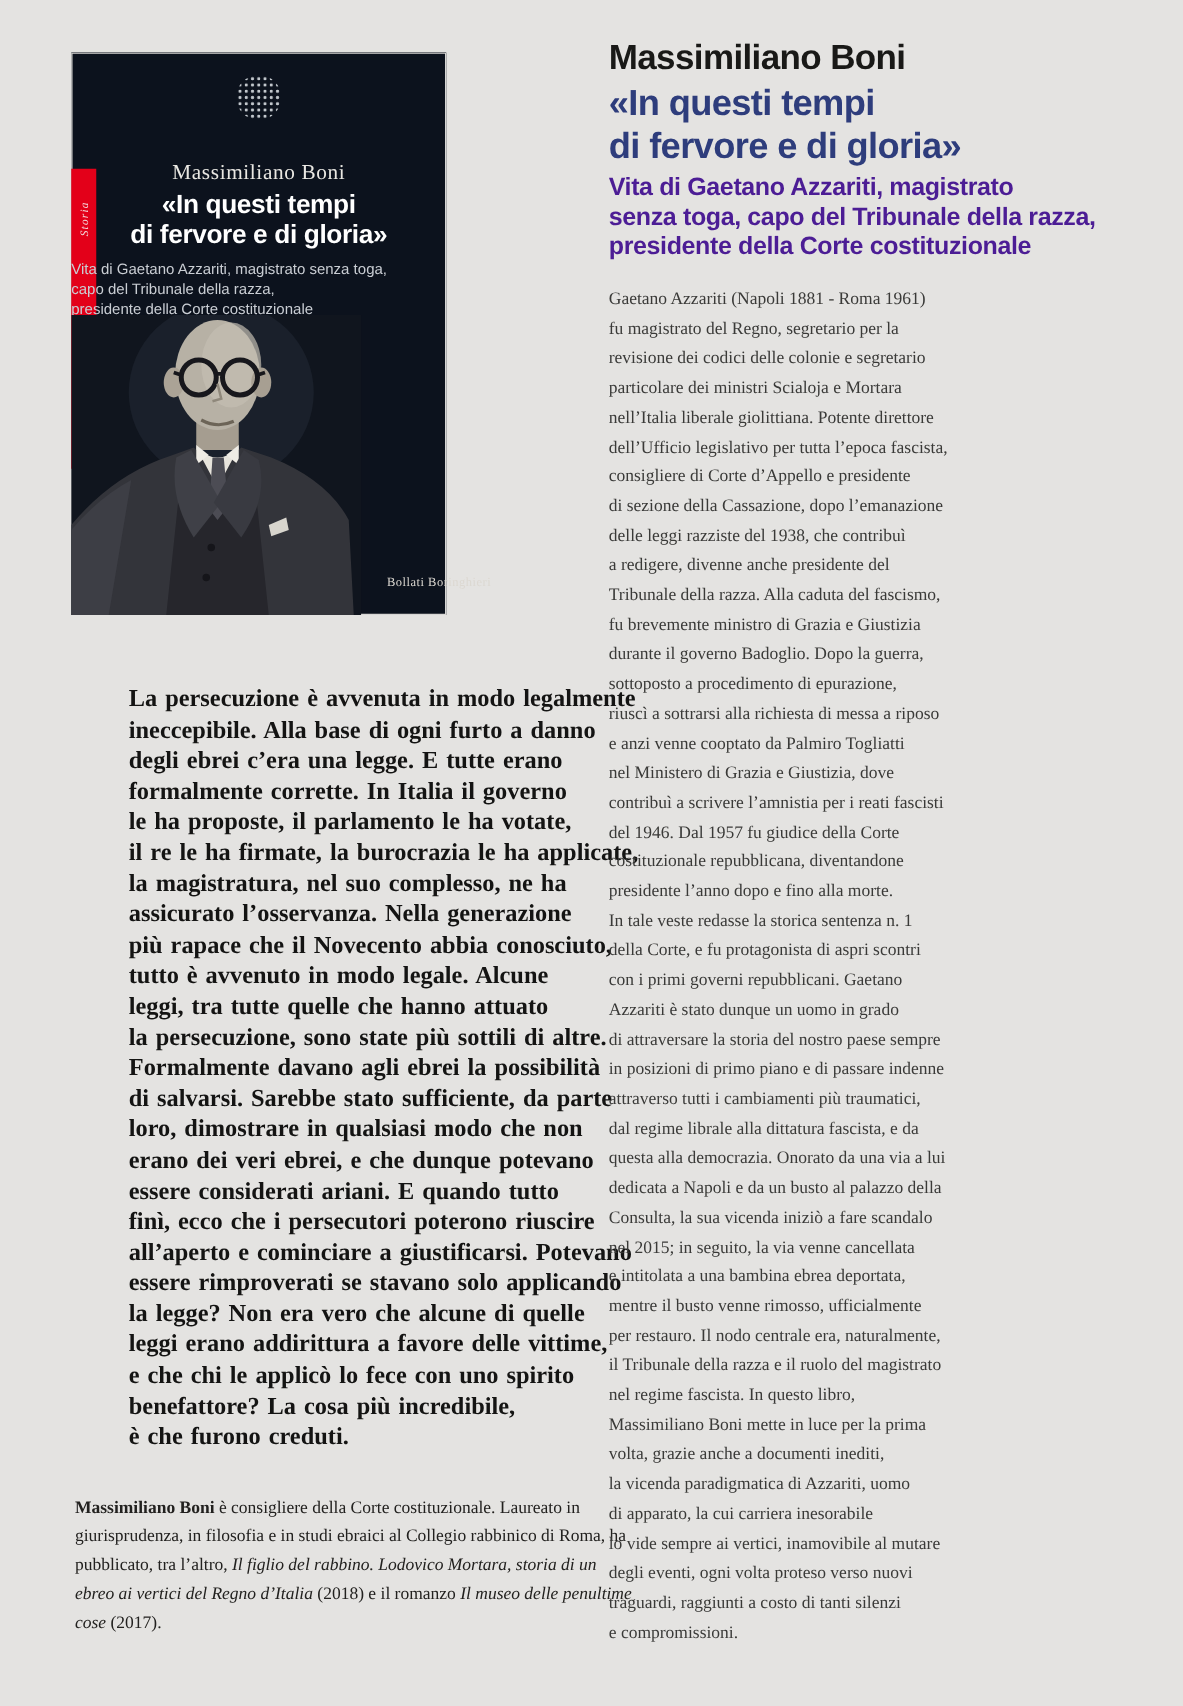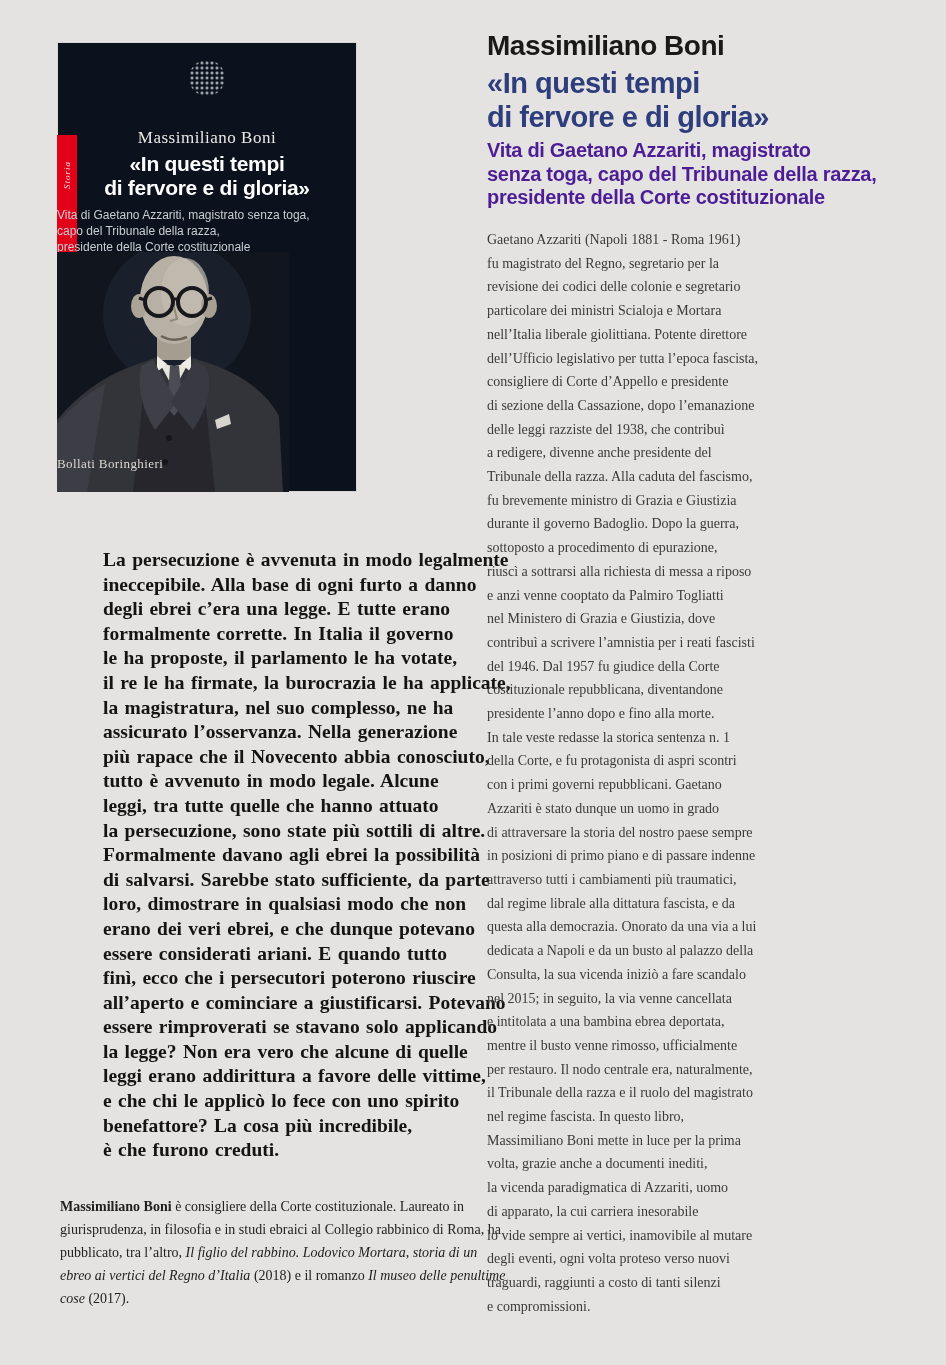--- a/index.html
+++ b/index.html
@@ -20,22 +20,22 @@
   .cover-author{position:absolute;top:86px;width:100%;text-align:center;color:#eae8e3;
                 font-family:"Liberation Serif",serif;font-size:17px;letter-spacing:.5px;}
   .cover-title{position:absolute;top:110px;width:100%;text-align:center;color:#ffffff;
                font-family:"Liberation Sans",sans-serif;font-weight:bold;font-size:21px;
                line-height:1.16;white-space:pre-line;letter-spacing:-.3px;}
   .cover-subtitle{position:absolute;top:166px;width:100%;color:#c9cdd3;
                   font-family:"Liberation Sans",sans-serif;font-size:12px;line-height:1.32;
                   white-space:pre-line;}
   .cover-photo{position:absolute;left:0;bottom:0;width:232px;height:240px;}
   .cover-photo svg{display:block;width:100%;height:100%;}
-  .cover-publisher{position:absolute;bottom:20px;width:100%;text-align:left;color:#dcd8d1;
-                   font-family:"Liberation Serif",serif;font-size:13px;letter-spacing:.4px;z-index:2;}
+  .cover-publisher{position:absolute;bottom:20px;width:100%;text-align:right;color:#dcd8d1;
+                   font-family:"Liberation Serif",serif;font-size:10px;letter-spacing:.4px;z-index:2;padding-left:36px;}
 
   
   .quote{position:absolute;left:57px;top:548px;width:472px;
          font-family:"Liberation Serif",serif;font-weight:bold;font-size:19.5px;
          line-height:24.6px;color:#141413;white-space:pre-line;word-spacing:1.5px;margin-left:46px;}
   .bio{position:absolute;left:57px;top:1192px;width:448px;margin:3px;
        font-family:"Liberation Serif",serif;font-size:14px;line-height:23px;color:#22211f;}
   .bio .name{font-weight:bold;}
   .bio .work{font-style:italic;}
 

